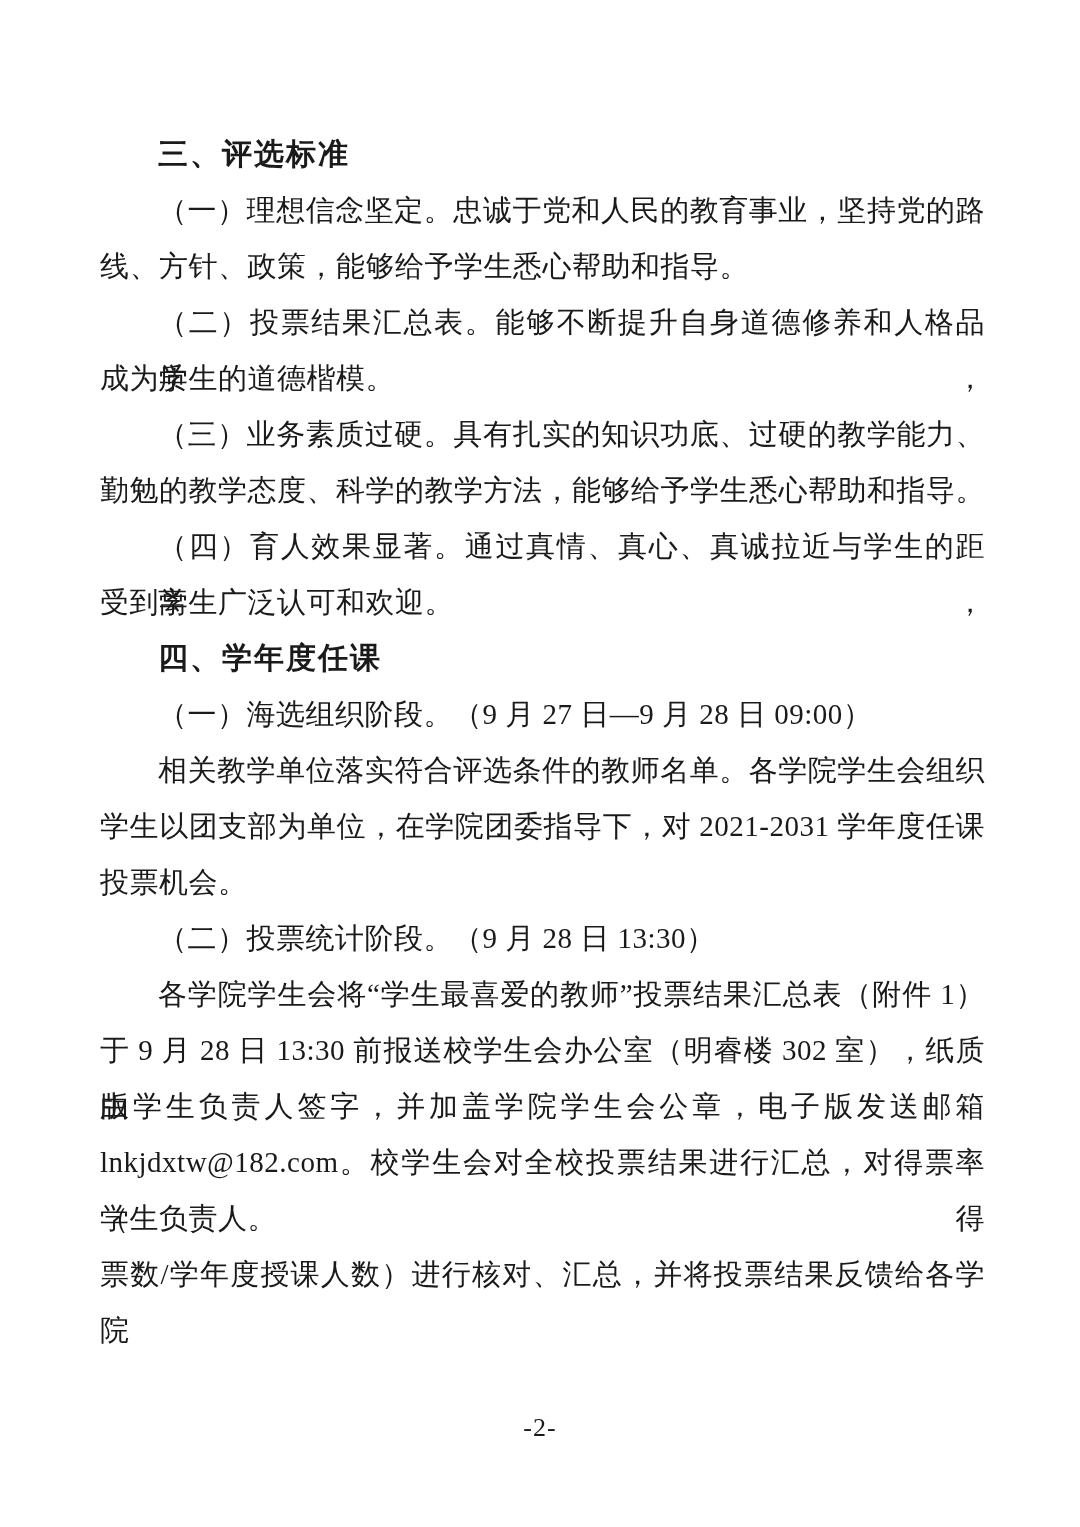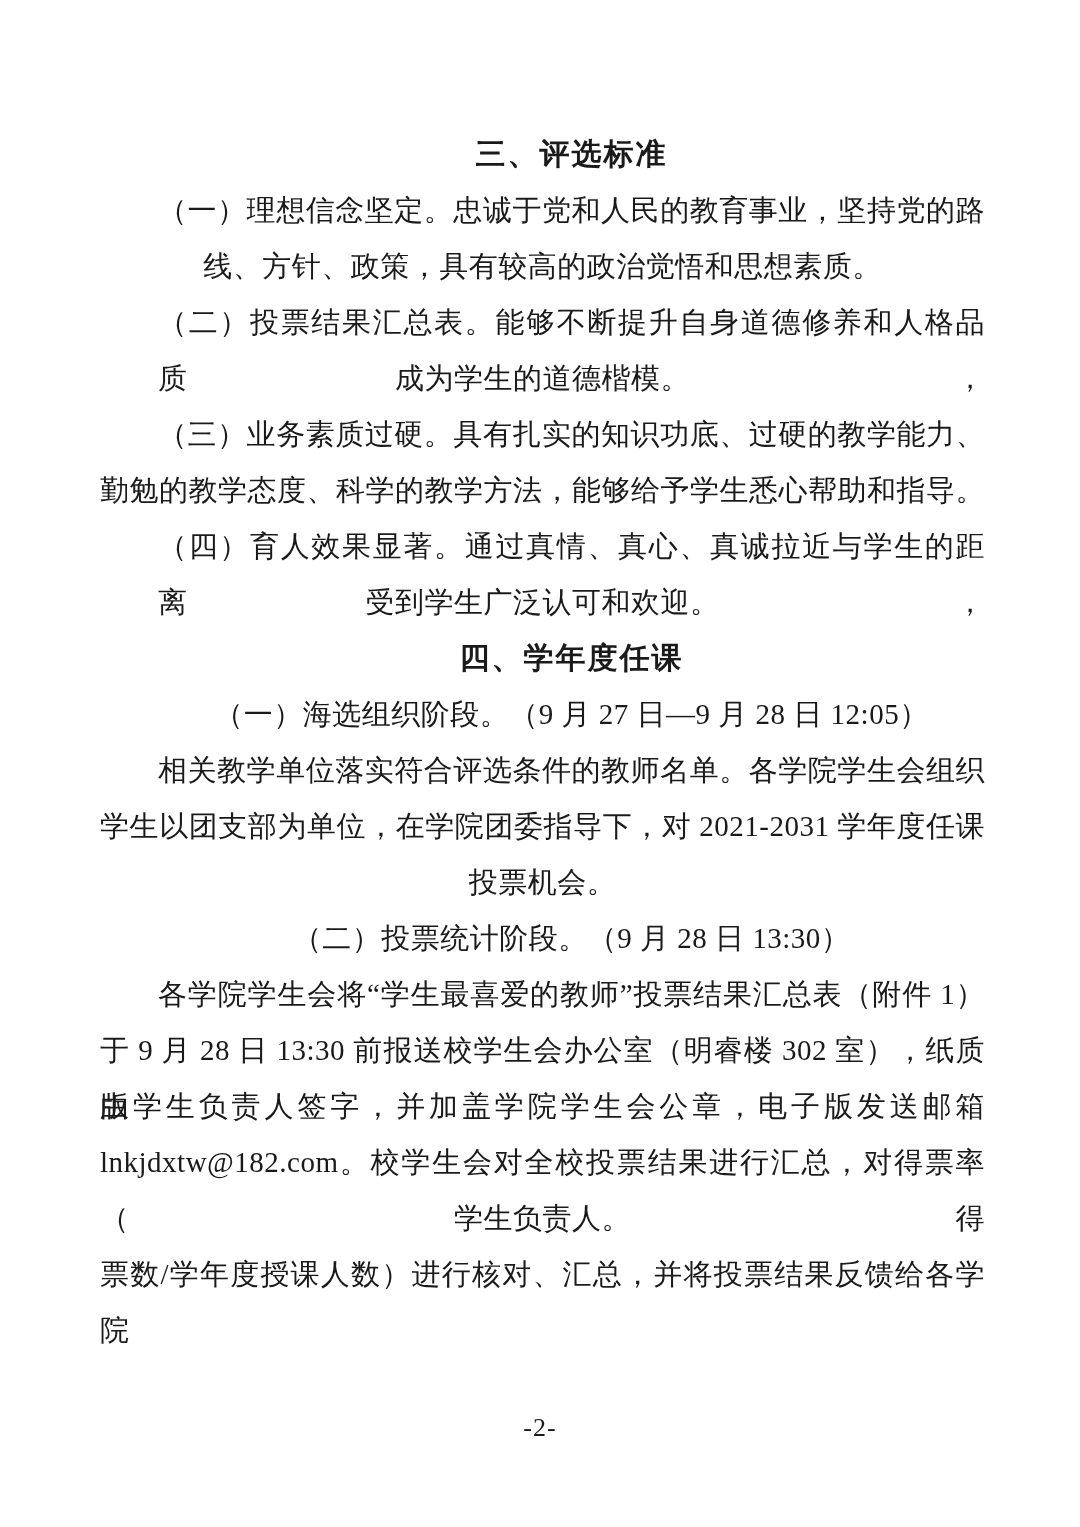--- a/index.html
+++ b/index.html
@@ -20,21 +20,21 @@
   .doc-body {
     position: absolute;
     left: 100px;
     top: 126px;
     width: 885px;
   }
   .line {
     font-size: 29px;
     line-height: 56px;
     height: 56px;
-    text-align: center;
+    text-align: left;
     letter-spacing: 0.5px;
   }
   .line.indent {
     padding-left: 58px;
   }
   .line.stretch {
     text-align: justify;
     text-align-last: justify;
   }
   .line.heading {
@@ -54,29 +54,29 @@
     letter-spacing: 1px;
   }
 </style>
 </head>
 <body>
 
 <div class="page">
   <div class="doc-body" id="doc-body">
       <div class="line heading indent">三、评选标准</div>
       <div class="line indent stretch">（一）理想信念坚定。忠诚于党和人民的教育事业，坚持党的路</div>
-      <div class="line">线、方针、政策，具有较高的政治觉悟和思想素质。</div>
+      <div class="line">线、方针、政策，能够给予学生悉心帮助和指导。</div>
       <div class="line indent stretch">（二）投票结果汇总表。能够不断提升自身道德修养和人格品质，</div>
       <div class="line">成为学生的道德楷模。</div>
       <div class="line indent stretch">（三）业务素质过硬。具有扎实的知识功底、过硬的教学能力、</div>
       <div class="line stretch">勤勉的教学态度、科学的教学方法，能够给予学生悉心帮助和指导。</div>
       <div class="line indent stretch">（四）育人效果显著。通过真情、真心、真诚拉近与学生的距离，</div>
       <div class="line">受到学生广泛认可和欢迎。</div>
       <div class="line heading indent">四、学年度任课</div>
-      <div class="line indent">（一）海选组织阶段。（9 月 27 日—9 月 28 日 12:05）</div>
+      <div class="line indent">（一）海选组织阶段。（9 月 27 日—9 月 28 日 09:00）</div>
       <div class="line indent stretch">相关教学单位落实符合评选条件的教师名单。各学院学生会组织</div>
       <div class="line stretch">学生以团支部为单位，在学院团委指导下，对 2021-2031 学年度任课</div>
       <div class="line">投票机会。</div>
       <div class="line indent">（二）投票统计阶段。（9 月 28 日 13:30）</div>
       <div class="line indent stretch">各学院学生会将“学生最喜爱的教师”投票结果汇总表（附件 1）</div>
       <div class="line stretch">于 9 月 28 日 13:30 前报送校学生会办公室（明睿楼 302 室），纸质版</div>
       <div class="line stretch">由学生负责人签字，并加盖学院学生会公章，电子版发送邮箱</div>
       <div class="line stretch">lnkjdxtw@182.com。校学生会对全校投票结果进行汇总，对得票率（得</div>
       <div class="line">学生负责人。</div>
       <div class="line stretch">票数/学年度授课人数）进行核对、汇总，并将投票结果反馈给各学院</div>

